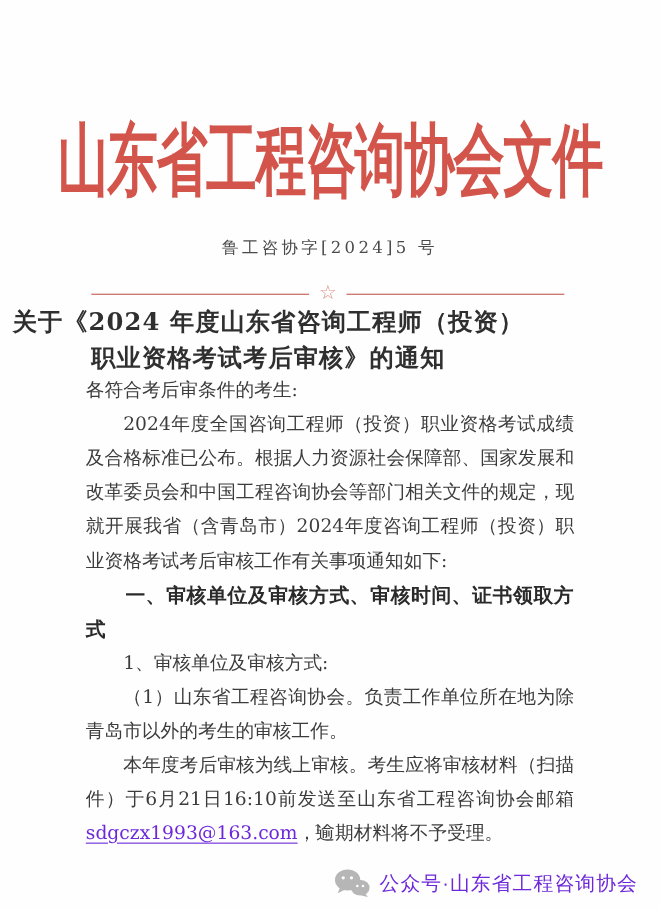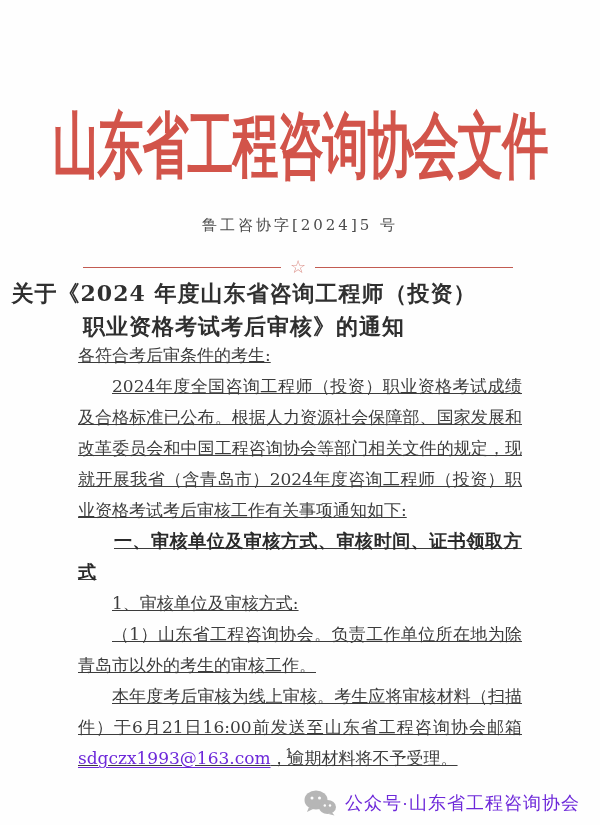--- a/index.html
+++ b/index.html
@@ -74,21 +74,20 @@
   }
   
   .body-text {
     position: absolute;
     top: 340px; left: 78px;
     width: 444px;
     font-size: 17px;
     line-height: 31px;
     color: #3c3c3c;
     text-align: justify;
-    text-decoration: underline;
   }
   .body-text p { margin: 0; }
   .indent { text-indent: 2em; }
   .section-heading {
     font-family: "Liberation Sans", sans-serif;
     font-weight: bold;
     font-size: 18px;
     color: #2a2a2a;
     text-indent: 2em;
     letter-spacing: 0.5px;
@@ -146,21 +145,21 @@
     <p class="salutation">各符合考后审条件的考生:</p>
 
     <p class="indent">2024年度全国咨询工程师（投资）职业资格考试成绩及合格标准已公布。根据人力资源社会保障部、国家发展和改革委员会和中国工程咨询协会等部门相关文件的规定，现就开展我省（含青岛市）2024年度咨询工程师（投资）职业资格考试考后审核工作有关事项通知如下:</p>
 
     <p class="section-heading">一、审核单位及审核方式、审核时间、证书领取方式</p>
 
     <p class="indent">1、审核单位及审核方式:</p>
 
     <p class="indent">（1）山东省工程咨询协会。负责工作单位所在地为除青岛市以外的考生的审核工作。</p>
 
-    <p class="indent"><span>本年度考后审核为线上审核。考生应将审核材料（扫描件）于6月21日16:00前发送至山东省工程咨询协会邮箱</span><span class="email-link">sdgczx1993@163.com</span><span>，逾期材料将不予受理。</span></p>
+    <p class="indent"><span>本年度考后审核为线上审核。考生应将审核材料（扫描件）于6月21日16:10前发送至山东省工程咨询协会邮箱</span><span class="email-link">sdgczx1993@163.com</span><span>，逾期材料将不予受理。</span></p>
   </div>
 
   <div class="page-number">1</div>
 
   <div class="footer">
     <span>
       <svg width="34" height="27" viewBox="0 0 34 27">
         <ellipse cx="13" cy="11" rx="11.5" ry="9.5" fill="#b6b6b6"></ellipse>
         <path d="M6 18 L4 23 L10 20 Z" fill="#b6b6b6"></path>
         <circle cx="9" cy="9" r="1.5" fill="#fefefe"></circle>

